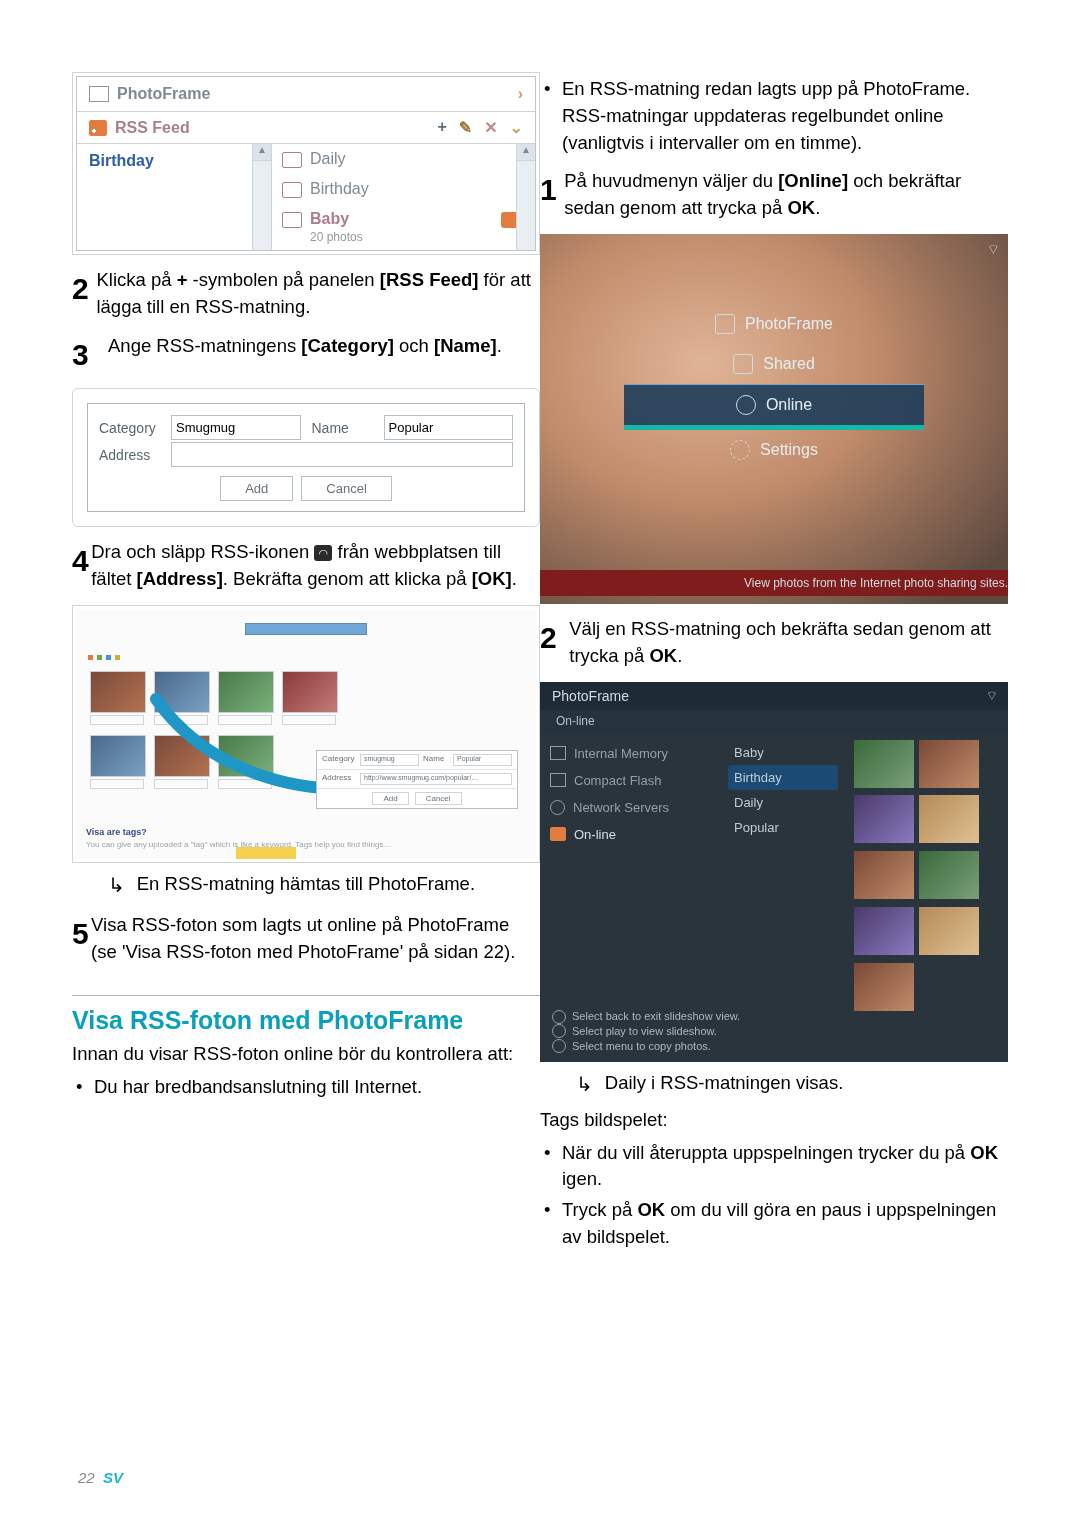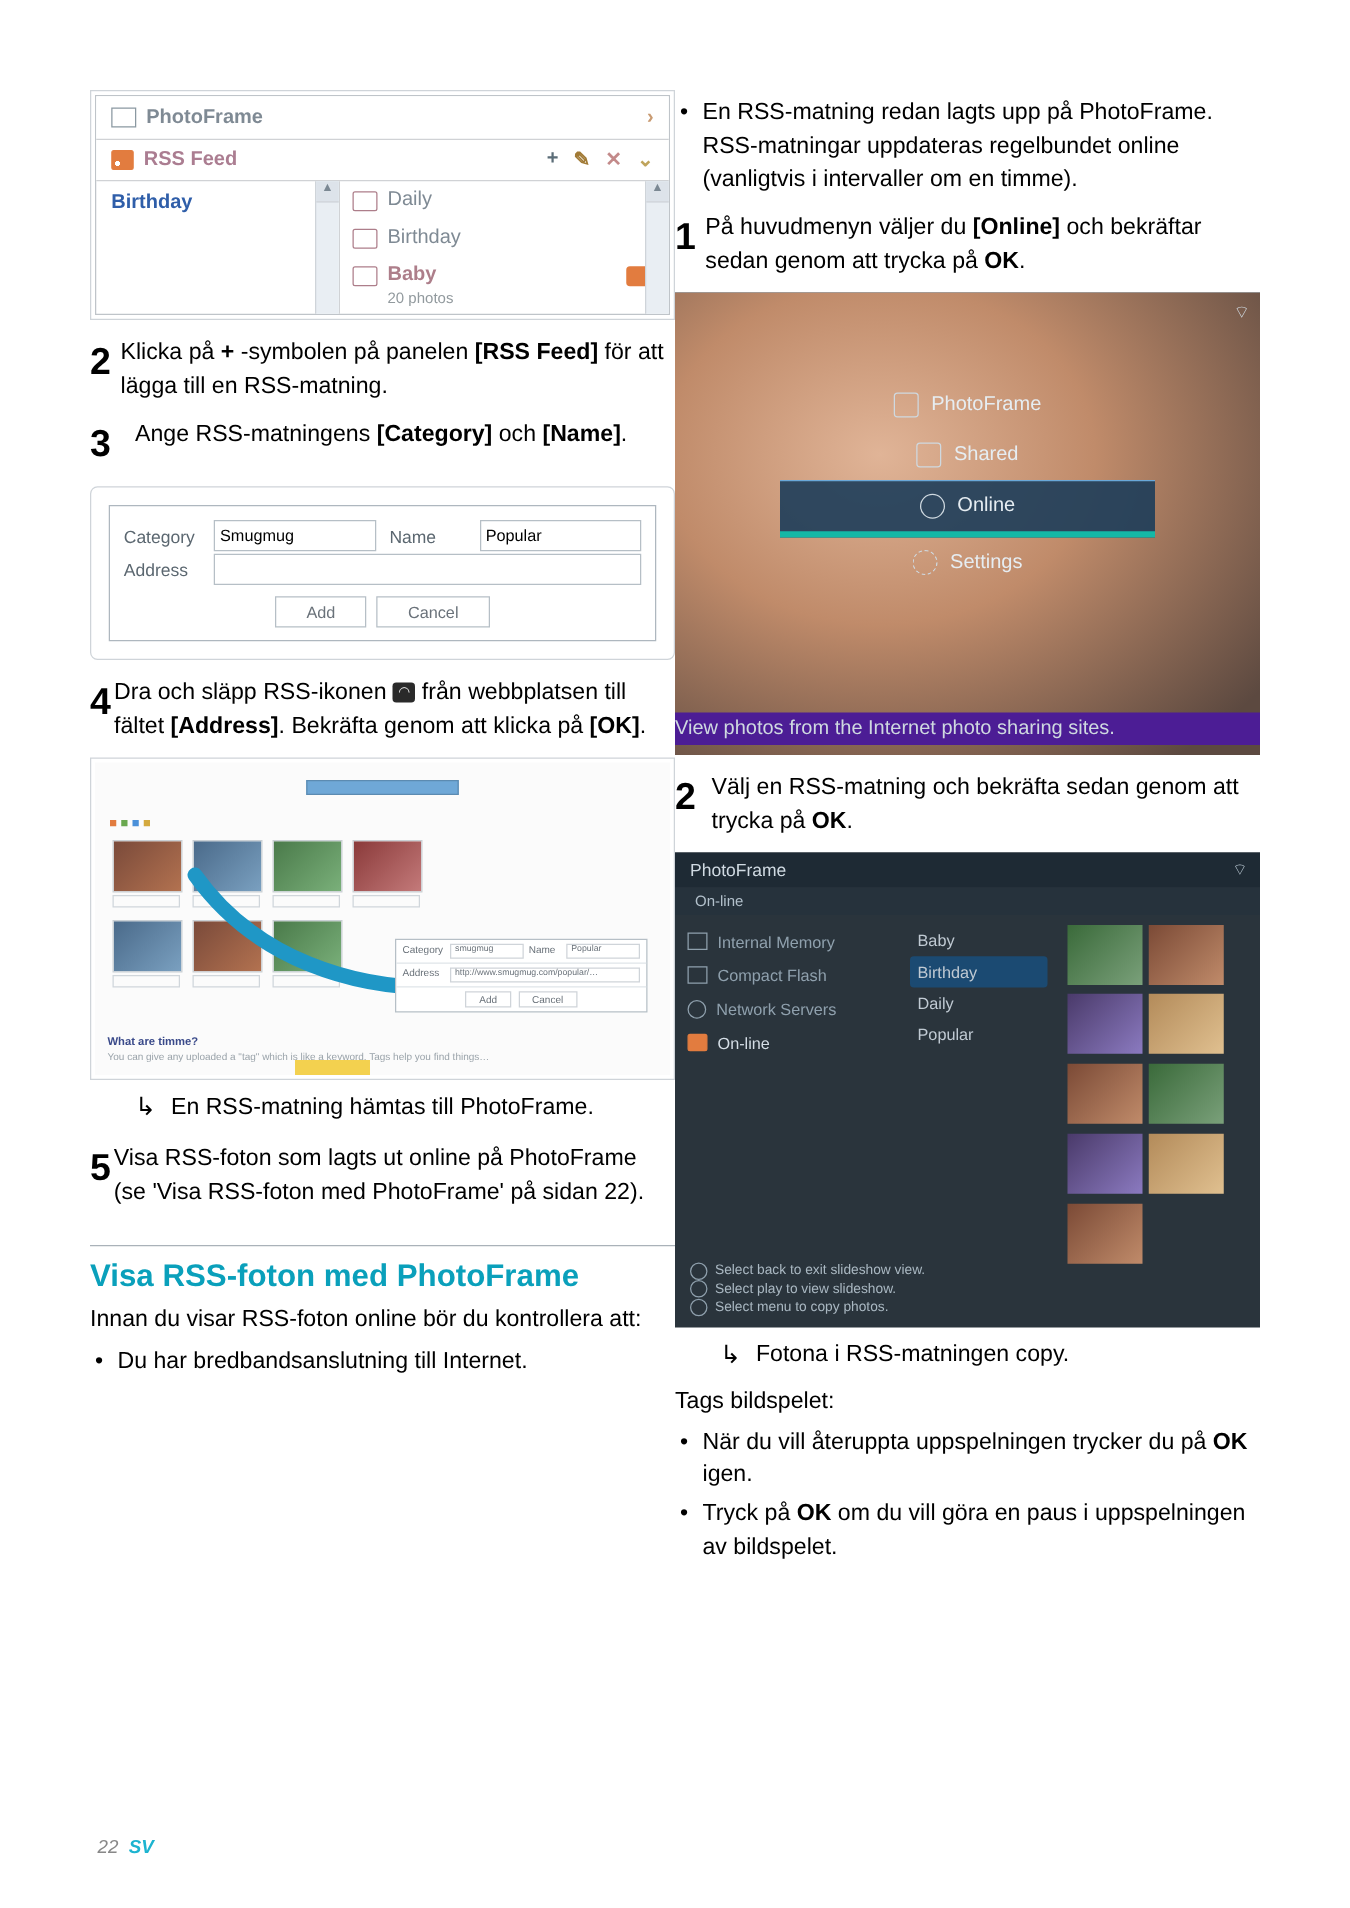--- a/index.html
+++ b/index.html
@@ -80,21 +80,21 @@
 
 
 .ss4 {position:relative; height:370px; background:#3a3f43; overflow:hidden;}
 .ss4 .face{position:absolute;inset:0;background:radial-gradient(ellipse at 35% 35%, #e0b497 0%, #c08b6a 40%, #5c4940 90%);}
 .ss4 .menu{position:absolute;left:50%;transform:translateX(-50%);top:70px;width:200px;}
 .ss4 .menuitem{display:flex;align-items:center;justify-content:center;gap:10px;color:#e6edf2;font-size:16px;padding:10px 0;}
 .ss4 .menuitem.sel{background:rgba(29,61,90,0.9);border-top:1px solid #6aa8d8;border-bottom:5px solid #14b8a6;width:300px;margin-left:-50px;}
 .ss4 .mico{width:18px;height:18px;border:1px solid #cfd9e0;border-radius:3px;}
 .ss4 .mico.globe{border-radius:50%;}
 .ss4 .mico.gear{border-radius:50%;border-style:dashed;}
-.ss4 .bar{position:absolute;bottom:8px;left:0;right:0;height:26px;background:#4c1d95;color:#cfd9e0;font-size:16px;text-align:left;line-height:26px;}
+.ss4 .bar{position:absolute;bottom:8px;left:0;right:0;height:26px;background:#7f1d1d;color:#cfd9e0;font-size:12px;text-align:right;line-height:26px;}
 .ss4 .wifi{position:absolute;top:6px;right:8px;color:#cfd9e0;font-size:14px;}
 
 .ss5{position:relative;height:380px;background:#2a343c;}
 .ss5 .hdr{background:#1e2a34;color:#d0dae2;padding:6px 12px;font-size:14px;}
 .ss5 .hdr2{background:#26323c;color:#b2c0cb;padding:4px 16px;font-size:12px;}
 .ss5 .wifi{position:absolute;top:6px;right:10px;color:#b2c0cb;font-size:13px;}
 .ss5 .cols{display:flex;height:290px;}
 .ss5 .src{width:160px;padding:8px 10px;}
 .ss5 .src .sitem{display:flex;align-items:center;gap:8px;color:#8fa0ad;font-size:13px;padding:6px 0;}
 .ss5 .src .sitem.sel{color:#d5dee6;}
@@ -263,21 +263,21 @@
             </div>
           <div class="drow">
               <span>Address</span>
               <div class="fld">http://www.smugmug.com/popular/…</div>
             </div>
           <div class="btns2">
               <div>Add</div>
               <div>Cancel</div>
             </div>
         </div>
-        <div class="footzone">What are timme?</div>
+        <div class="footzone">Visa are tags?</div>
         <div class="foot">You can give any uploaded a "tag" which is like a keyword. Tags help you find things…</div>
         <div class="foot2"></div>
       </div>
     </div>
 
     <div class="arrowstep">
       <span class="arr">↳</span>
       <span>En RSS-matning hämtas till PhotoFrame.</span>
     </div>
     <div class="step">
@@ -385,21 +385,21 @@
           </div>
         <div class="hi">
             <span class="dot"></span>
             <span>Select menu to copy photos.</span>
           </div>
       </div>
     </div>
 
     <div class="arrowstep">
       <span class="arr">↳</span>
-      <span>Fotona i RSS-matningen copy.</span>
+      <span>Daily i RSS-matningen visas.</span>
     </div>
     <div class="para">Tags bildspelet:</div>
     <ul class="bullets">
       <li>När du vill återuppta uppspelningen trycker du på <strong>OK</strong> igen.</li>
       <li>Tryck på <strong>OK</strong> om du vill göra en paus i uppspelningen av bildspelet.</li>
     </ul>
   </div>
 
   <div class="footer">
     <span>22</span>&nbsp;&nbsp;<span class="sv">SV</span>

